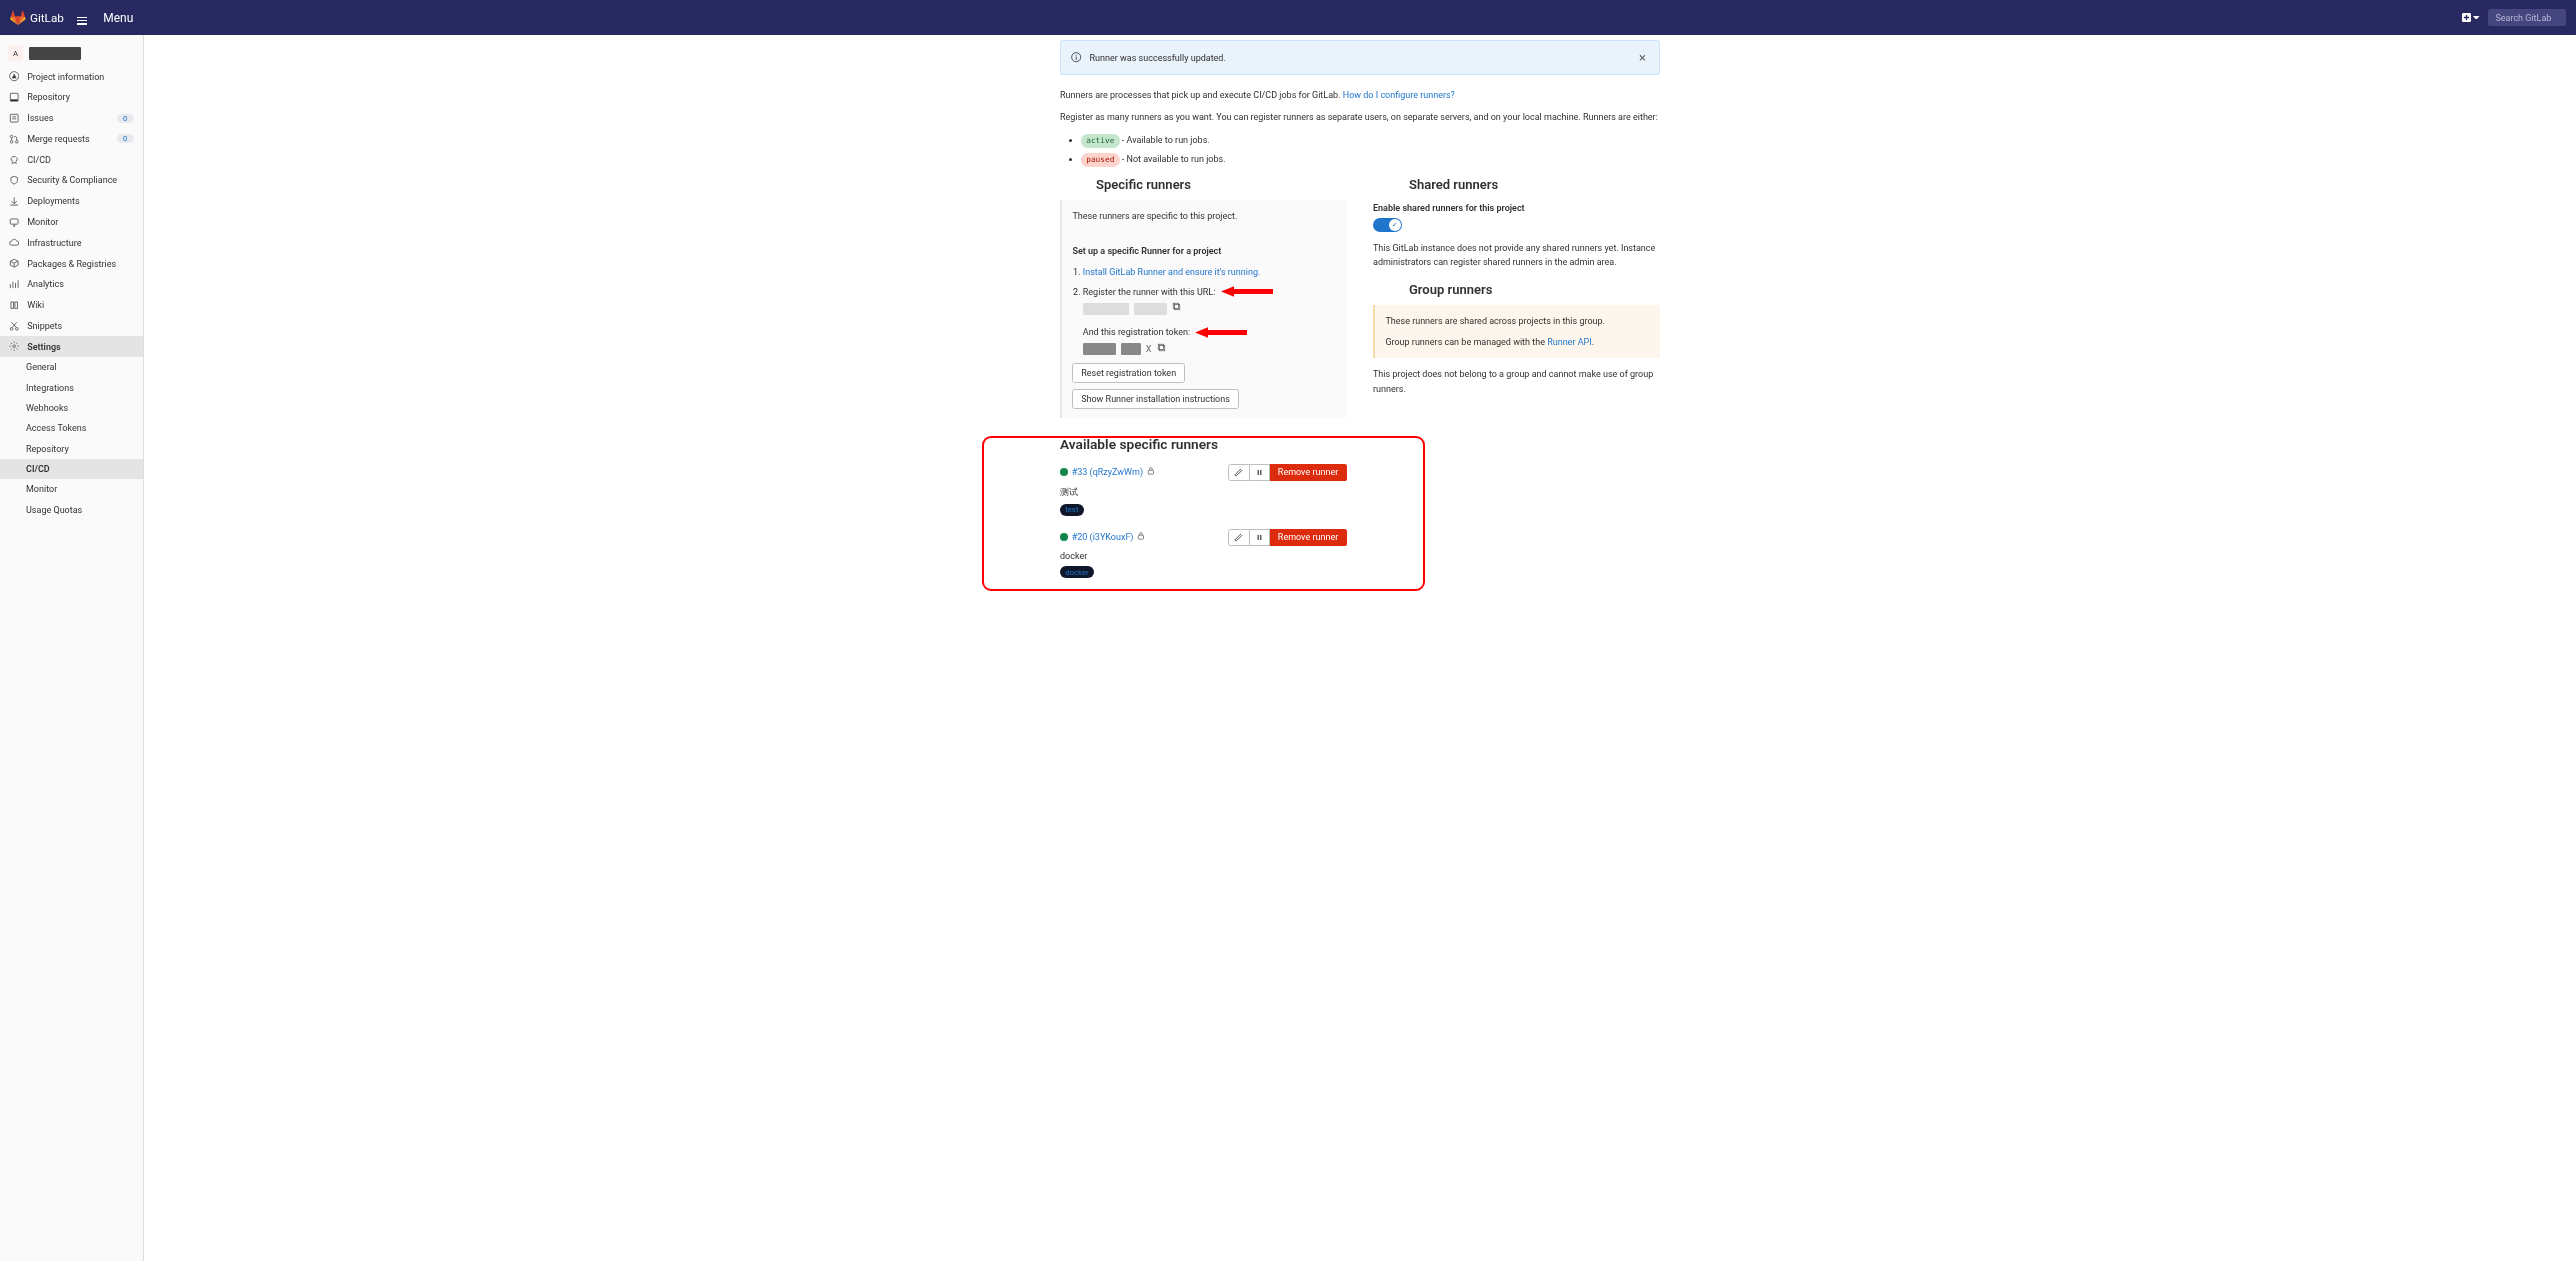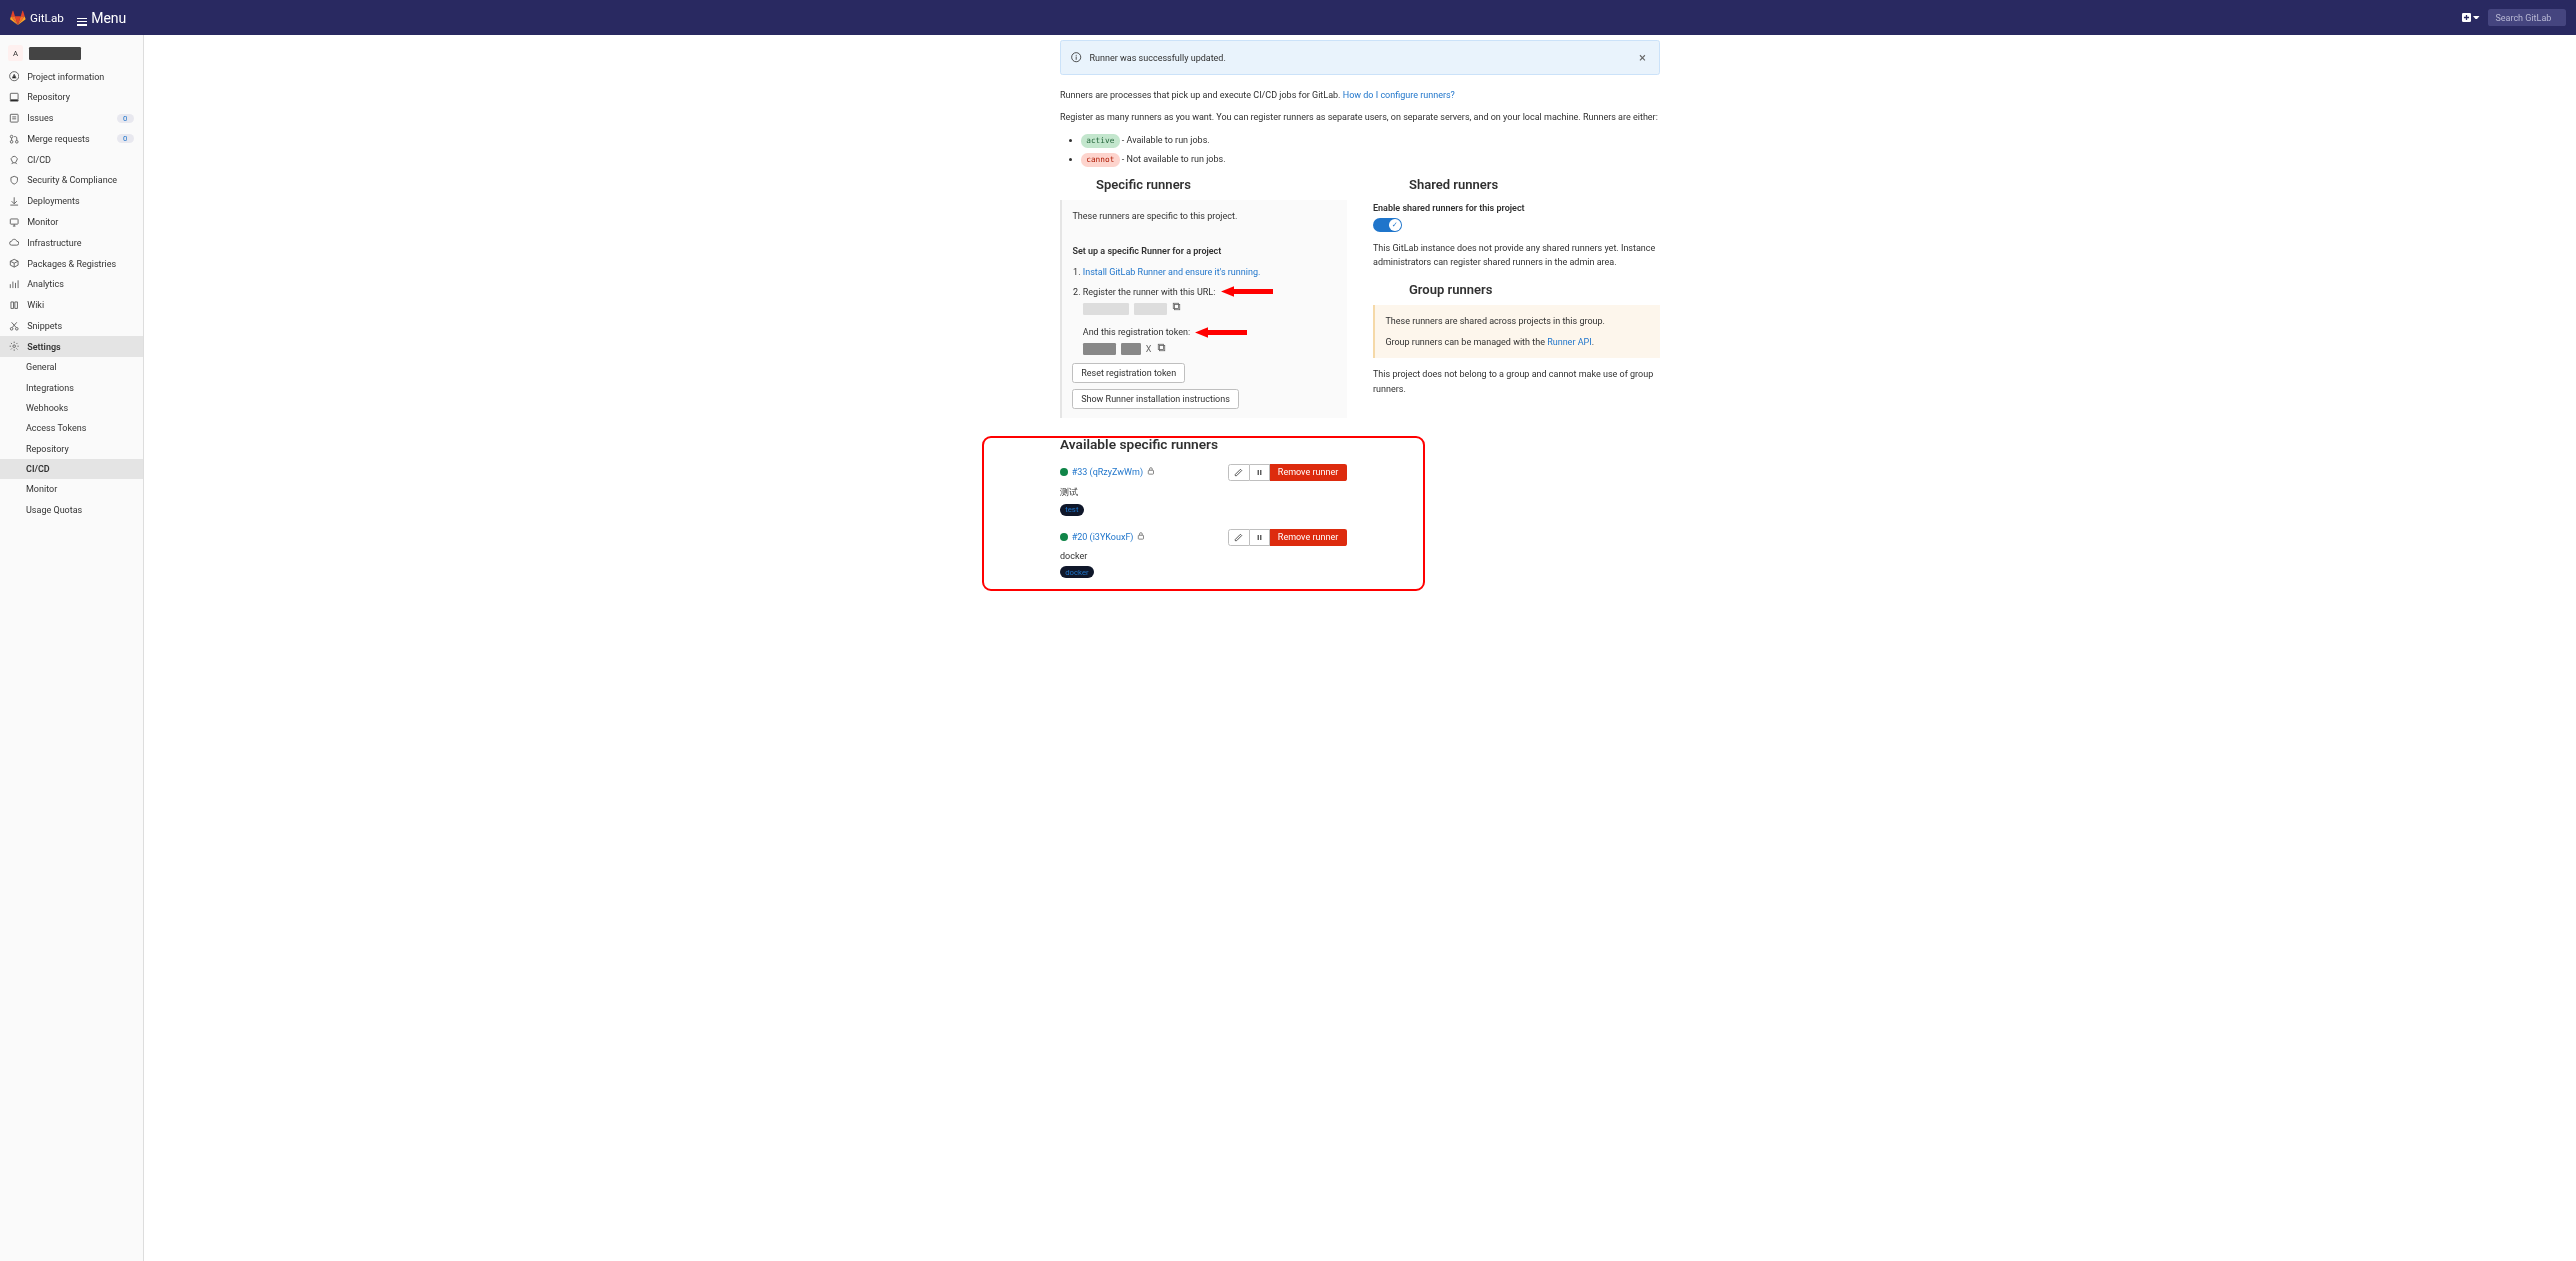--- a/index.html
+++ b/index.html
@@ -3,21 +3,21 @@
   <meta charset="utf-8">
   <style>
     * { margin: 0; padding: 0; box-sizing: border-box; font-family: -apple-system, BlinkMacSystemFont, "Segoe UI", Roboto, "Helvetica Neue", sans-serif; }
     body { background: #fff; color: #303030; font-size: 9px; }
 
     
     .navbar { background: #292961; height: 35px; display: flex; align-items: center; padding: 0 10.4px; color: #fff; }
     .navbar-left { display: flex; align-items: center; gap: 7.8px; }
     .gitlab-logo { display: flex; align-items: center; gap: 3.9px; font-size: 11.7px; }
     .logo-svg { width: 15.7px; height: 15.7px; }
-    .menu-btn { display: flex; align-items: flex-end; gap: 4px; cursor: pointer; font-size: 14px; padding: 2.6px 5.2px; }
+    .menu-btn { display: flex; align-items: flex-end; gap: 16px; cursor: pointer; font-size: 12px; padding: 2.6px 5.2px; }
     .hamburger { width: 10.4px; height: 7.8px; display: flex; flex-direction: column; justify-content: space-between; }
     .hamburger span { display: block; height: 1.3px; background: #fff; }
     .navbar-right { margin-left: auto; display: flex; align-items: center; gap: 7.8px; }
     .plus-btn { display: flex; align-items: center; gap: 2.6px; cursor: pointer; font-size: 9px; }
     .search-box { background: #45457f; color: #b8b8d4; padding: 3.9px 7.8px; border-radius: 2.6px; font-size: 9px; min-width: 78px; }
 
     
     .layout { display: flex; }
     .sidebar { width: 144px; background: #fafafa; border-right: 0.7px solid #ddd; min-height: calc(100vh - 26px); padding-top: 5.2px; }
     .content { flex: 1; padding: 0; display: flex; justify-content: center; }
@@ -293,21 +293,21 @@
           </svg>
         <span>Runner was successfully updated.</span>
         <span class="alert-close">×</span>
       </div>
 
       <div class="content-text">
         <p><span>Runners are processes that pick up and execute CI/CD jobs for GitLab. </span><a href="#">How do I configure runners?</a></p>
         <p>Register as many runners as you want. You can register runners as separate users, on separate servers, and on your local machine. Runners are either:</p>
         <ul>
           <li><span class="state-badge state-active">active</span><span> - Available to run jobs.</span></li>
-          <li><span class="state-badge state-paused">cannot</span><span> - Not available to run jobs.</span></li>
+          <li><span class="state-badge state-paused">paused</span><span> - Not available to run jobs.</span></li>
         </ul>
       </div>
 
       <div class="columns">
 
         <div class="col">
           <h2 class="section-title">Specific runners</h2>
           <div class="panel">
             <p>These runners are specific to this project.</p>
             <div class="sub-panel" style="background:transparent;border:none;padding:11.7px 0 0;">

